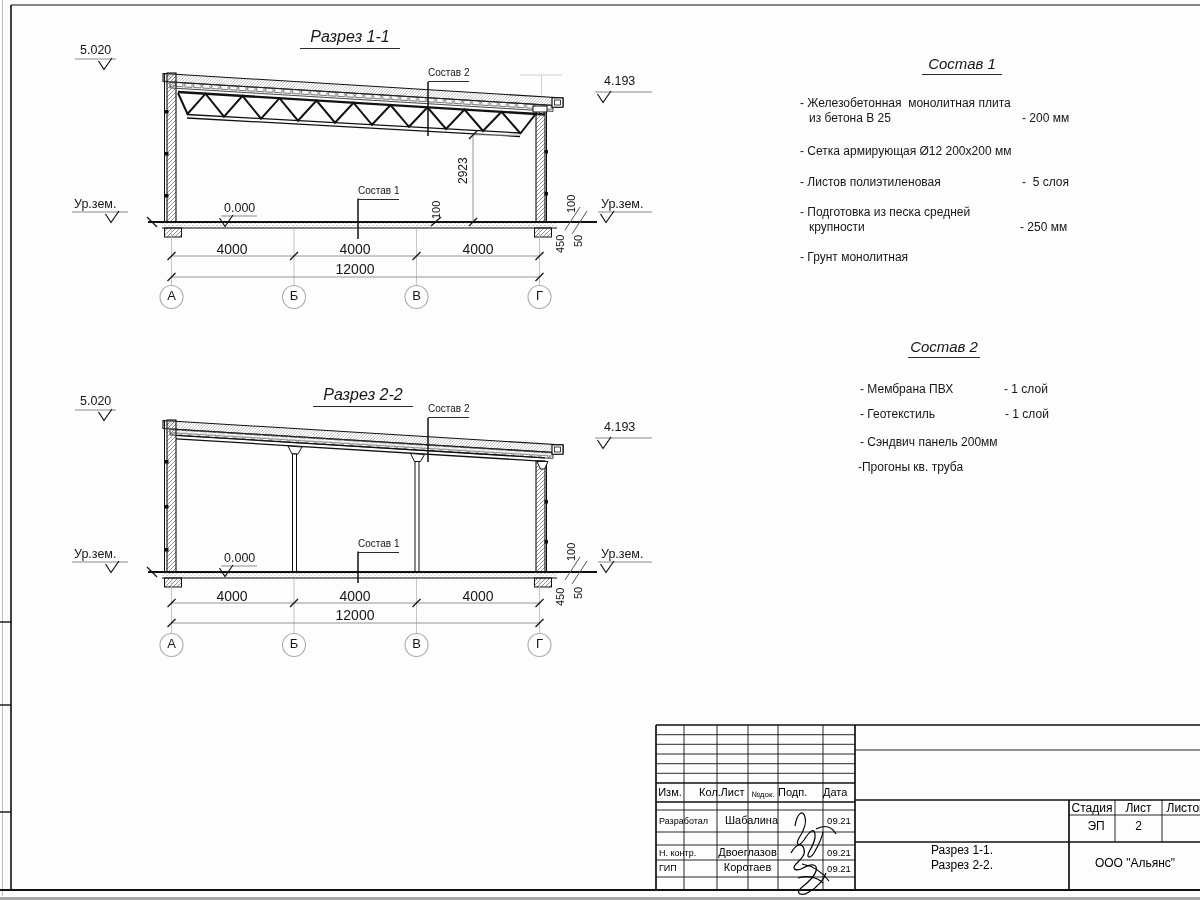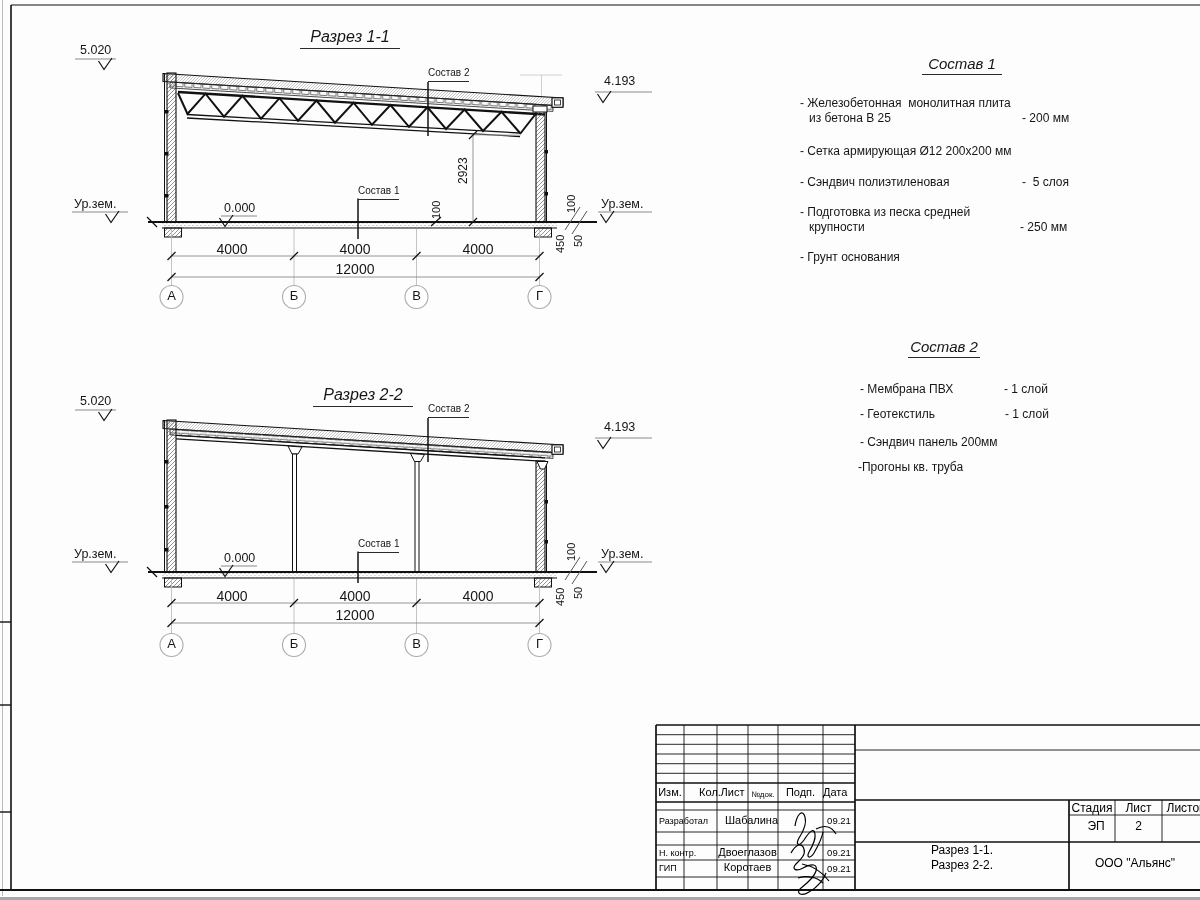--- a/index.html
+++ b/index.html
@@ -281,44 +281,44 @@
 <span class="t f13 c" style="left:281.5px;top:637px;width:25px">Б</span>
 <span class="t f13 c" style="left:404px;top:637px;width:25px">В</span>
 <span class="t f13 c" style="left:527px;top:637px;width:25px">Г</span>
 
 <div>
   <span class="t it f15 u" style="left:922px;top:55px;width:80px"><span class="c" style="width:100%">Состав 1</span></span>
   <span class="t f12" style="left:800px;top:97px">- Железобетонная  монолитная плита</span>
   <span class="t f12" style="left:809px;top:112px">из бетона В 25</span>
   <span class="t f12" style="left:1022px;top:112px">- 200 мм</span>
   <span class="t f12" style="left:800px;top:145px">- Сетка армирующая Ø12 200х200 мм</span>
-  <span class="t f12" style="left:800px;top:176px">- Сэндвич полиэтиленовая</span>
+  <span class="t f12" style="left:800px;top:176px">- Листов полиэтиленовая</span>
   <span class="t f12" style="left:1022px;top:176px">-  5 слоя</span>
   <span class="t f12" style="left:800px;top:206px">- Подготовка из песка средней</span>
   <span class="t f12" style="left:809px;top:221px">крупности</span>
   <span class="t f12" style="left:1020px;top:221px">- 250 мм</span>
-  <span class="t f12" style="left:800px;top:251px">- Грунт основания</span>
+  <span class="t f12" style="left:800px;top:251px">- Грунт монолитная</span>
 </div>
 
 <div>
   <span class="t it f15 u" style="left:908px;top:338px;width:72px"><span class="c" style="width:100%">Состав 2</span></span>
   <span class="t f12" style="left:860px;top:383px">- Мембрана ПВХ</span>
   <span class="t f12" style="left:1004px;top:383px">- 1 слой</span>
   <span class="t f12" style="left:860px;top:408px">- Геотекстиль</span>
   <span class="t f12" style="left:1005px;top:408px">- 1 слой</span>
   <span class="t f12" style="left:860px;top:436px">- Сэндвич панель 200мм</span>
   <span class="t f12" style="left:858px;top:461px">-Прогоны кв. труба</span>
 </div>
 
 <div>
   <span class="t f11 tb c" style="left:656px;top:786px;width:28px">Изм.</span>
   <span class="t f11 tb c" style="left:684px;top:786px;width:52px">Кол.</span>
   <span class="t f11 tb c" style="left:717px;top:786px;width:31px">Лист</span>
   <span class="t f8 tb c" style="left:748px;top:790px;width:30px">№док.</span>
-  <span class="t f11 tb c" style="left:778px;top:786px;width:45px">Подп.</span>
+  <span class="t f11 tb c" style="left:778px;top:786px;width:23px">Подп.</span>
   <span class="t f11 tb c" style="left:823px;top:786px;width:20px">Дата</span>
 
   <span class="t f9 tb" style="left:659px;top:816px">Разработал</span>
   <span class="t f11 tb c" style="left:717px;top:814px;width:69px">Шабалина</span>
   <span class="t f95 tb c" style="left:823px;top:816px;width:32px">09.21</span>
 
   <span class="t f9 tb" style="left:659px;top:848px">Н. контр.</span>
   <span class="t f11 tb c" style="left:717px;top:846px;width:61px">Двоеглазов</span>
   <span class="t f95 tb c" style="left:823px;top:848px;width:32px">09.21</span>
 

